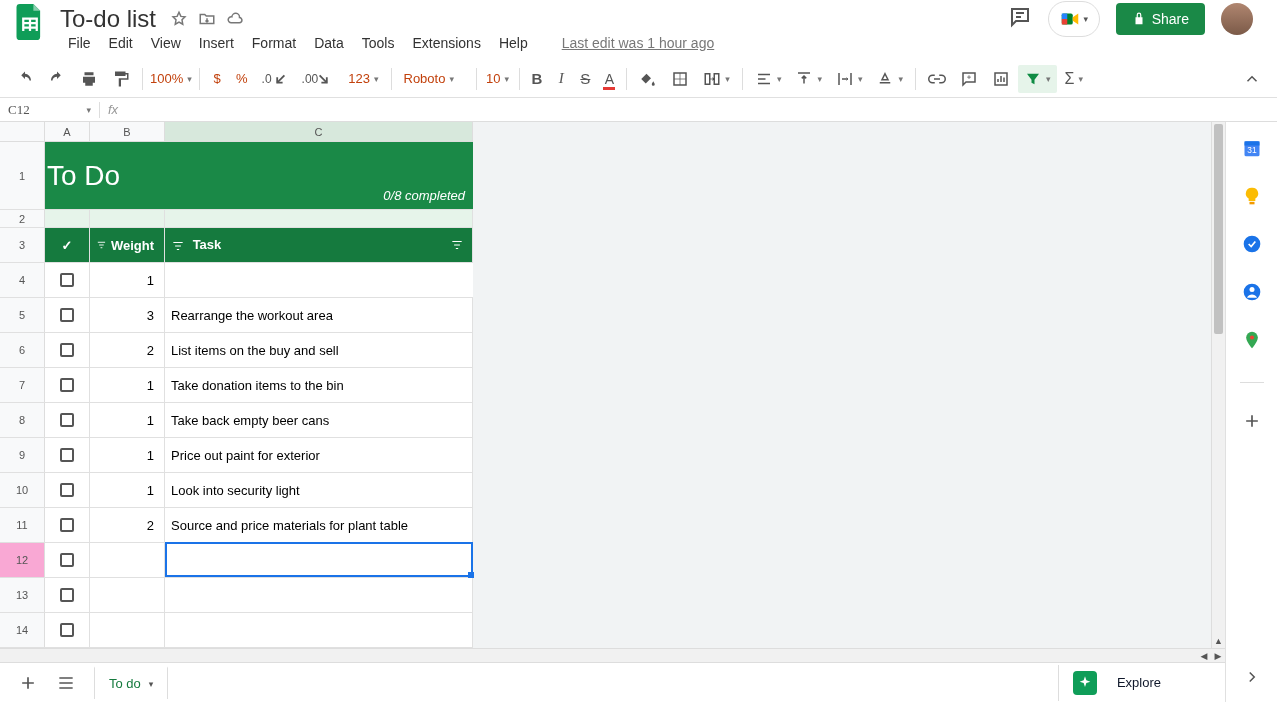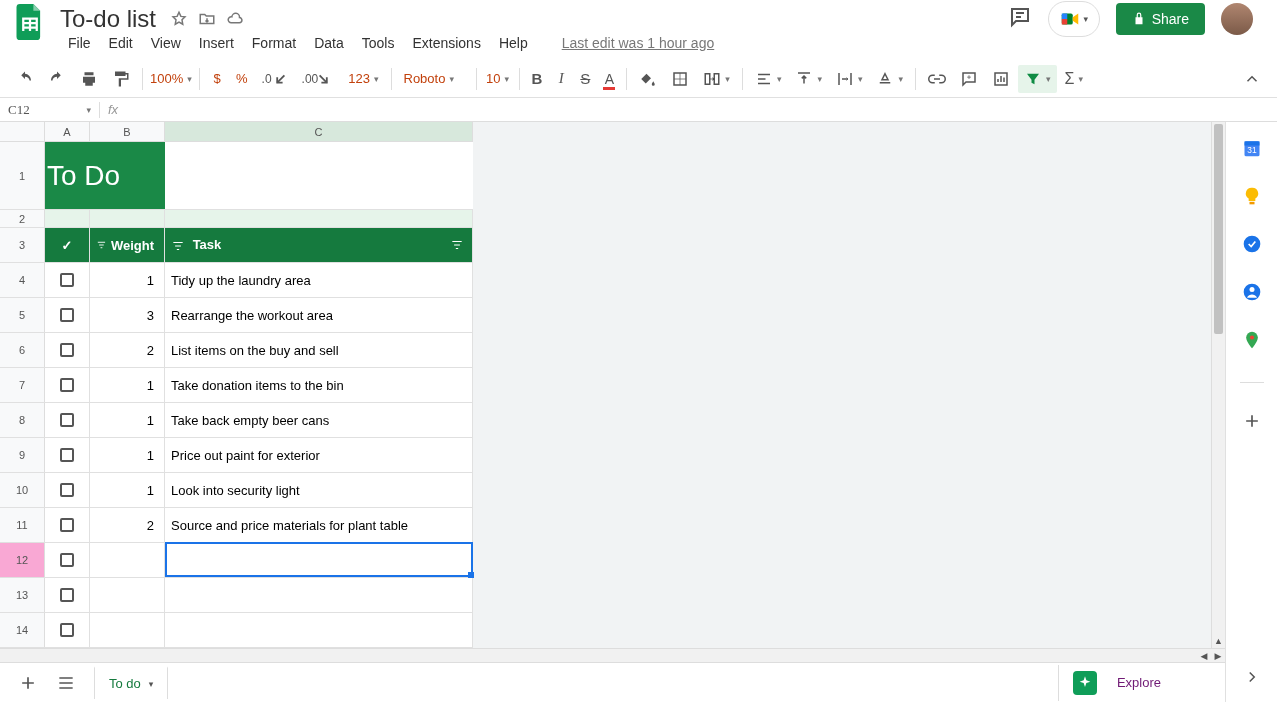--- a/index.html
+++ b/index.html
@@ -87,21 +87,21 @@
   .vscroll { position:absolute; right:0; top:0; bottom:0; width:14px; background:#f1f1f1; border-left:1px solid #ddd;}
   .vscroll .thumb { position:absolute; left:2px; right:2px; top:2px; height:210px; background:#c1c1c1; border-radius:2px;}
   .vscroll .arrow { position:absolute; left:0; right:0; height:14px; background:#f1f1f1; display:flex; align-items:center; justify-content:center; font-size:9px; color:#555;}
   .vscroll .arrow.up { bottom:14px;} .vscroll .arrow.down{bottom:0;}
 
   
   .bottom-bar { height:40px; border-top:1px solid #ddd; display:flex; align-items:center; justify-content:space-between; font-size:13px; padding: 0;}
   .sheet-tabs { display:flex; align-items:center; gap:6px; padding-left:12px;}
   .sheet-add, .sheet-all { width:32px; height:32px; display:flex; align-items:center; justify-content:center; color:#555;}
   .sheet-tab { background:#fff; border:1px solid #ddd; border-bottom:none; border-top:2px solid transparent; padding: 8px 14px; color:#157a3e; font-weight:500; display:flex; align-items:center; gap:8px; border-radius: 2px 2px 0 0; margin-left:6px;}
-  .explore { display:flex; align-items:center; gap:20px; padding: 6px 14px; margin-right:50px; border-left:1px solid #ddd; color:#701a75;}
+  .explore { display:flex; align-items:center; gap:20px; padding: 6px 14px; margin-right:50px; border-left:1px solid #ddd; color:#0f172a;}
   .explore-icon { width:24px; height:24px; background:#0f9d58; border-radius:4px; display:flex; align-items:center; justify-content:center;}
   .hscroll { position:absolute; left:0; right:0; bottom:0; height:14px; background:#f1f1f1; border-top:1px solid #ddd;}
   .hscroll .arrow { width:14px; display:inline-flex; align-items:center; justify-content:center; font-size:9px; color:#555; float:right; height:14px;}
   
   .side-collapse { position:absolute; right:16px; bottom:12px; color:#555;}
 </style>
 </head>
 <body>
 
 <div class="title-area">
@@ -327,20 +327,23 @@
           <div class="ch ch-C" style="background:#d7e8dc;">C</div>
         </div>
         <div class="rows">
 
           <div class="row row1 h68">
             <div class="rh">1</div>
             <div class="cA"></div>
             <div class="cB" style="justify-content:flex-start;">
                 <span class="title" style="margin-left:-45px;">To Do</span>
               </div>
+            <div class="cC" style="align-items:flex-end; padding-bottom:6px;">
+                <span class="completed">0/8 completed</span>
+              </div>
           </div>
 
           <div class="row row2">
             <div class="rh">2</div>
             <div class="cA"></div>
               <div class="cB"></div>
               <div class="cC"></div>
           </div>
 
           <div class="row row3">
@@ -367,21 +370,20 @@
             </div>
           </div>
 
           <div id="data-rows">
               <div class="row h35">
                 <div class="rh">4</div>
                 <div class="cA">
                   <span class="checkbox"></span>
                 </div>
                 <div class="cB">1</div>
-                <div class="cC">Tidy up the laundry area</div>
               </div>
               <div class="row h35">
                 <div class="rh">5</div>
                 <div class="cA">
                   <span class="checkbox"></span>
                 </div>
                 <div class="cB">3</div>
                 <div class="cC">Rearrange the workout area</div>
               </div>
               <div class="row h35">

